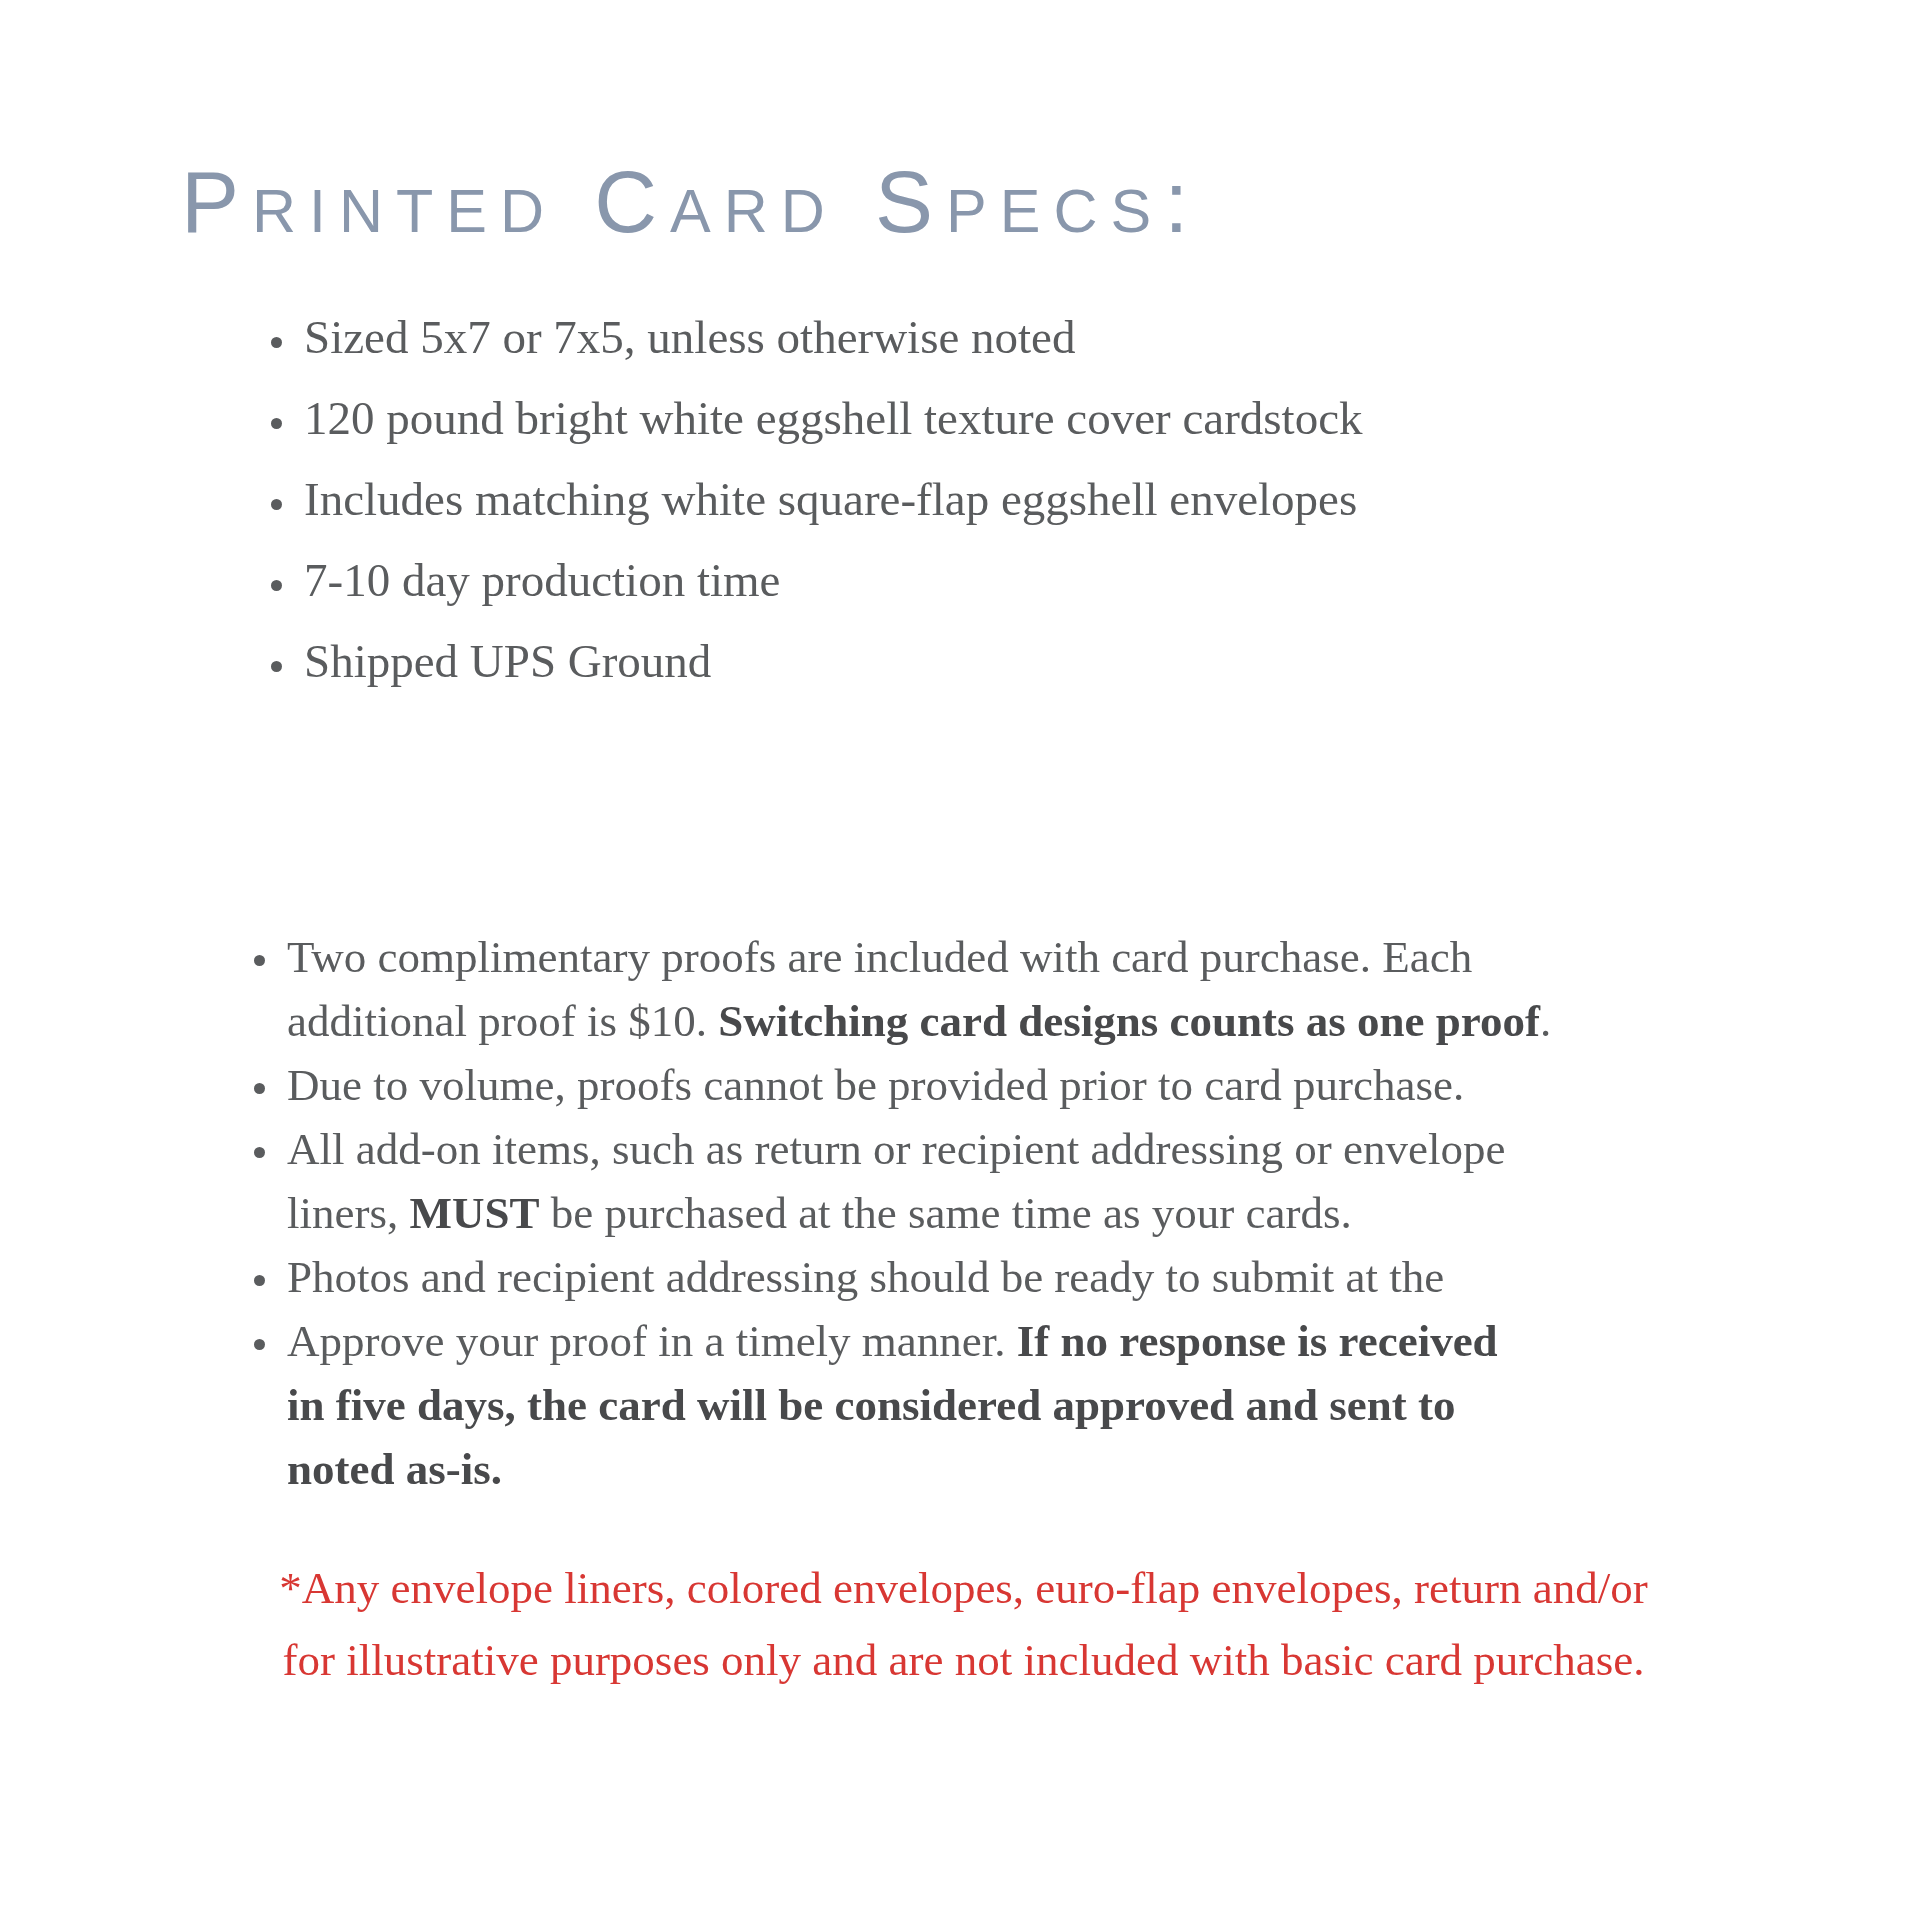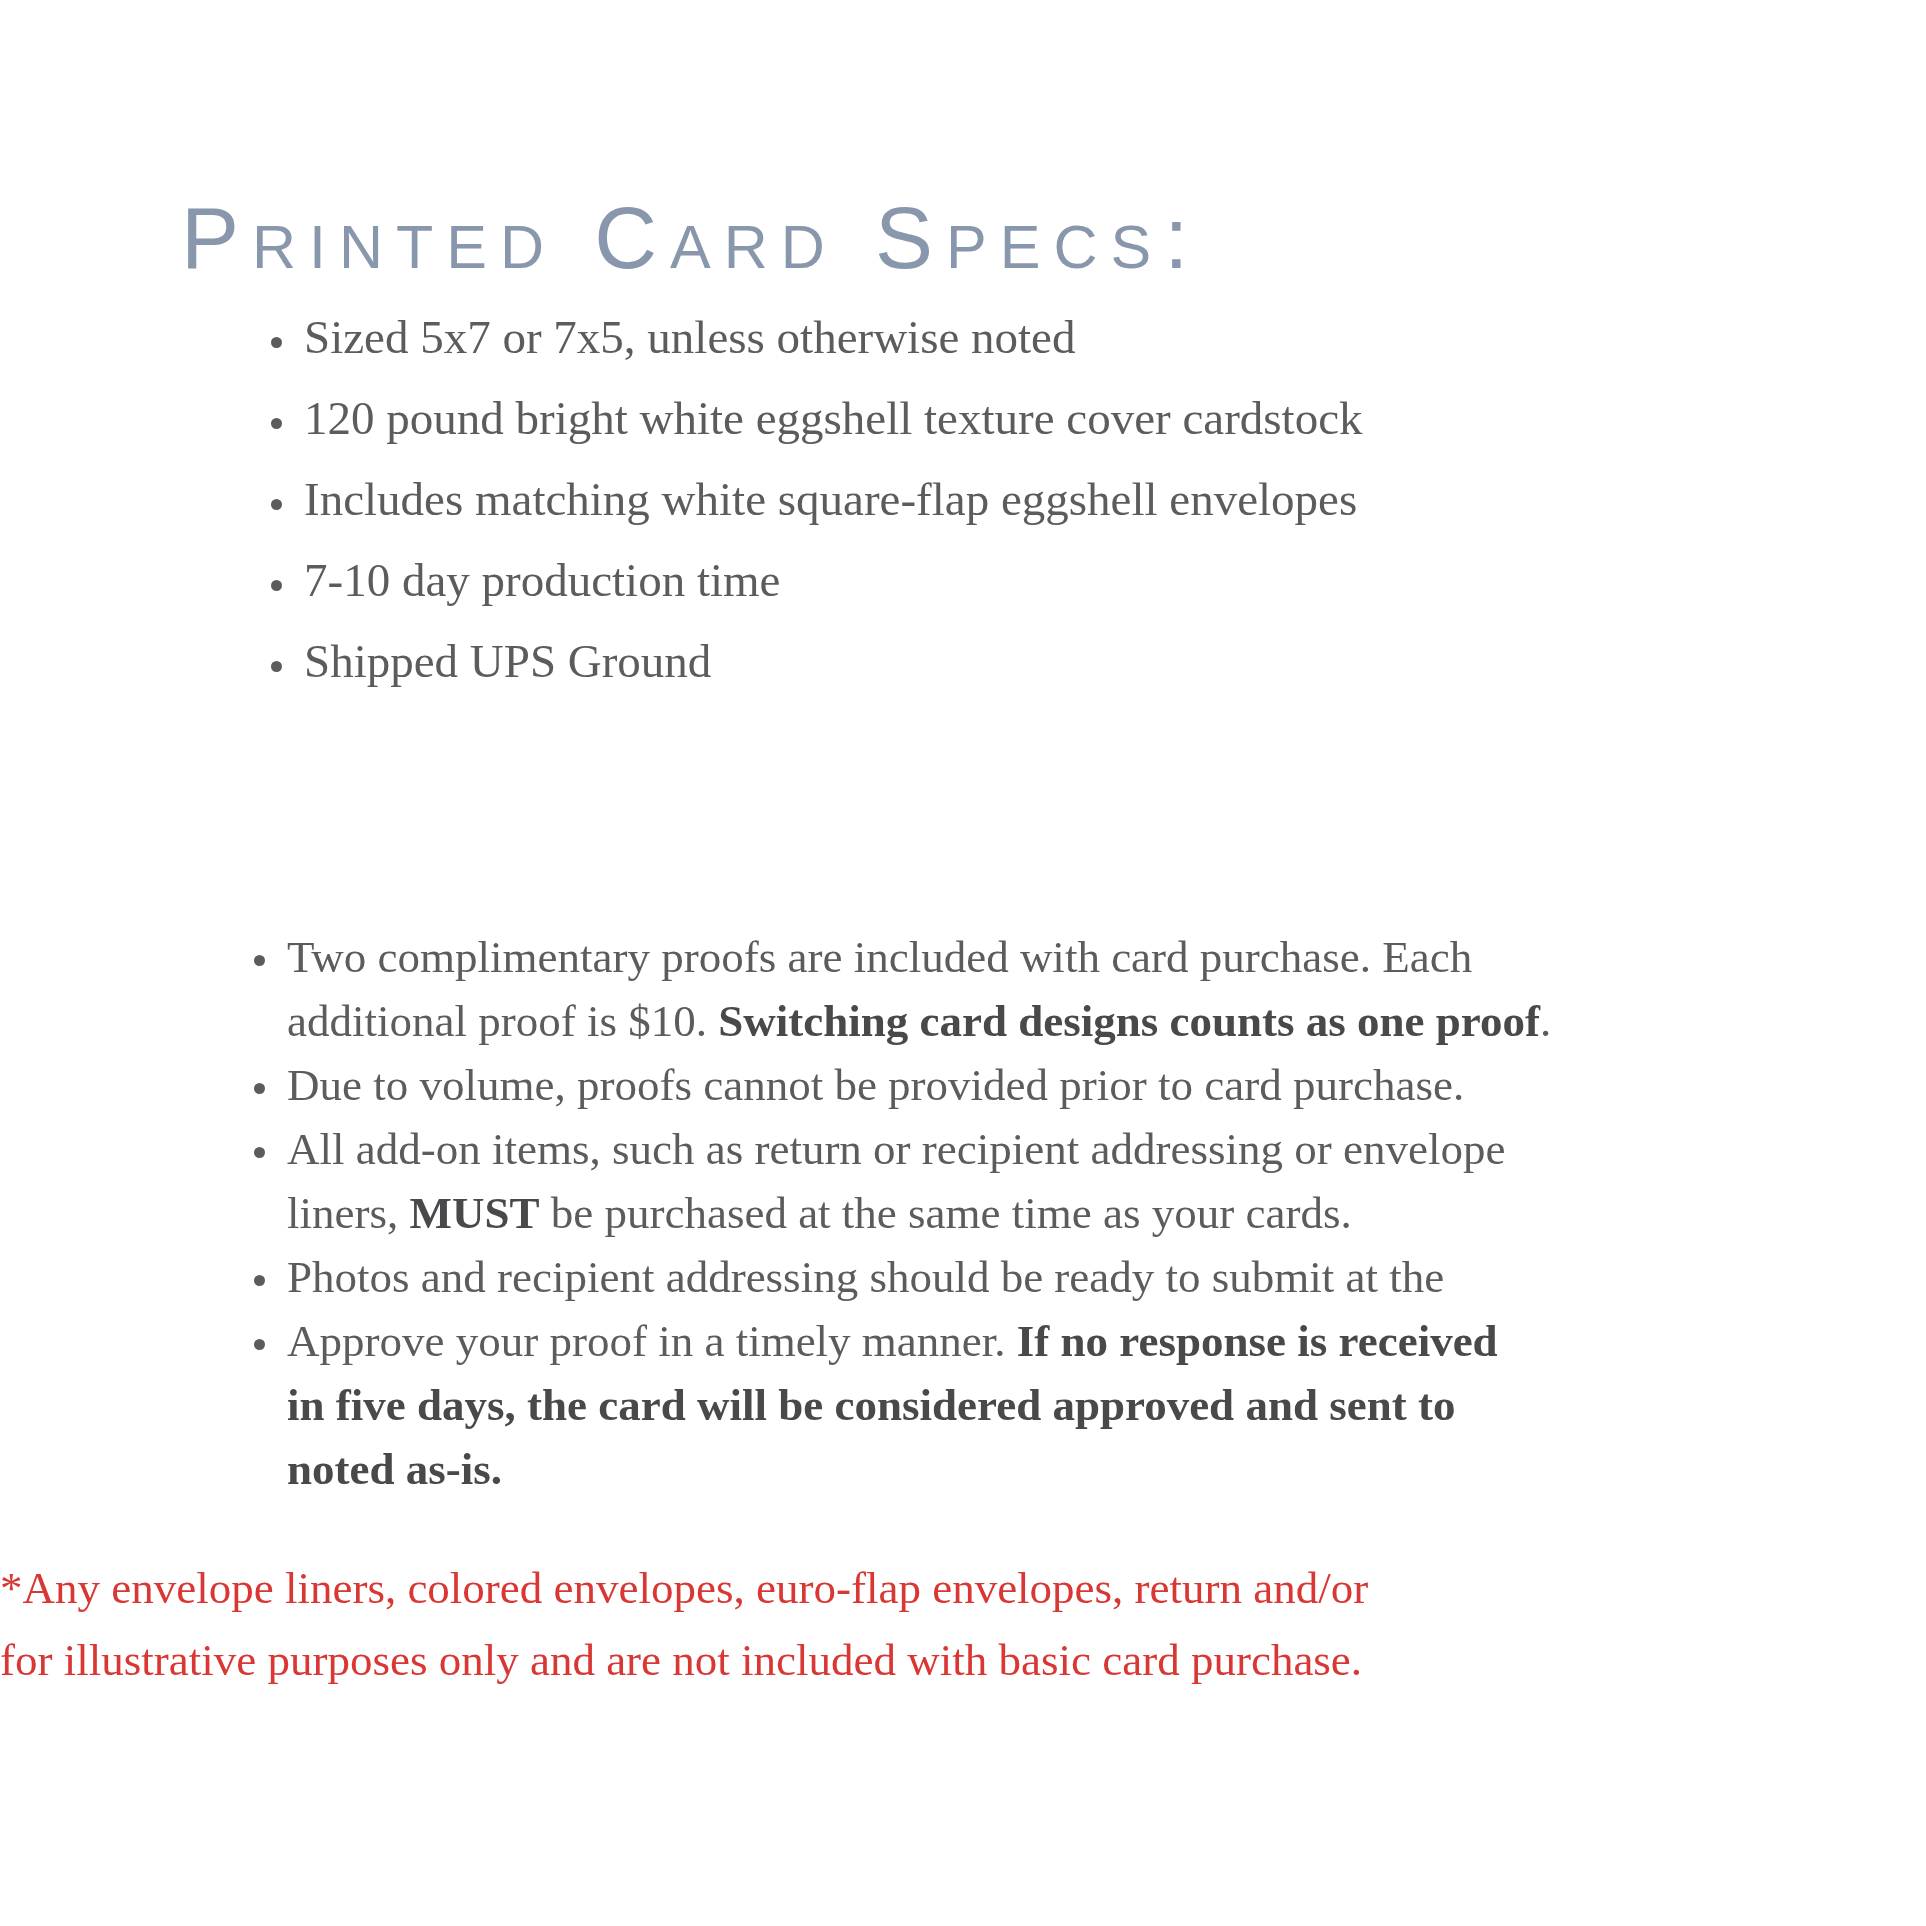--- a/index.html
+++ b/index.html
@@ -23,21 +23,20 @@
   .heading {
     position: absolute;
     font-family: "Liberation Sans", sans-serif;
     font-variant: small-caps;
     font-weight: 400;
     font-size: 87px;
     line-height: 1;
     letter-spacing: 13px;
     color: var(--heading);
     white-space: nowrap;
-    margin-top: 36px;
   }
   .h-specs { left: 181px; top: 158px; }
   .h-policies { left: 196px; top: 737px; }
 
   ul.bullets {
     position: absolute;
     list-style: disc outside;
     margin: 0;
   }
   ul.specs-list {
@@ -59,21 +58,21 @@
   }
   ul.bullets li { padding-left: 4px; }
   ul.specs-list li::marker, ul.policies-list li::marker { font-size: 0.82em; }
   strong { font-weight: bold; color: var(--strong); }
 
   .note {
     position: absolute;
     left: 0;
     right: 0;
     top: 1552px;
-    text-align: left;
+    text-align: center;
     font-size: 45px;
     line-height: 72px;
     color: var(--note);
   }
 </style>
 </head>
 <body>
 
 <div class="canvas">
 

